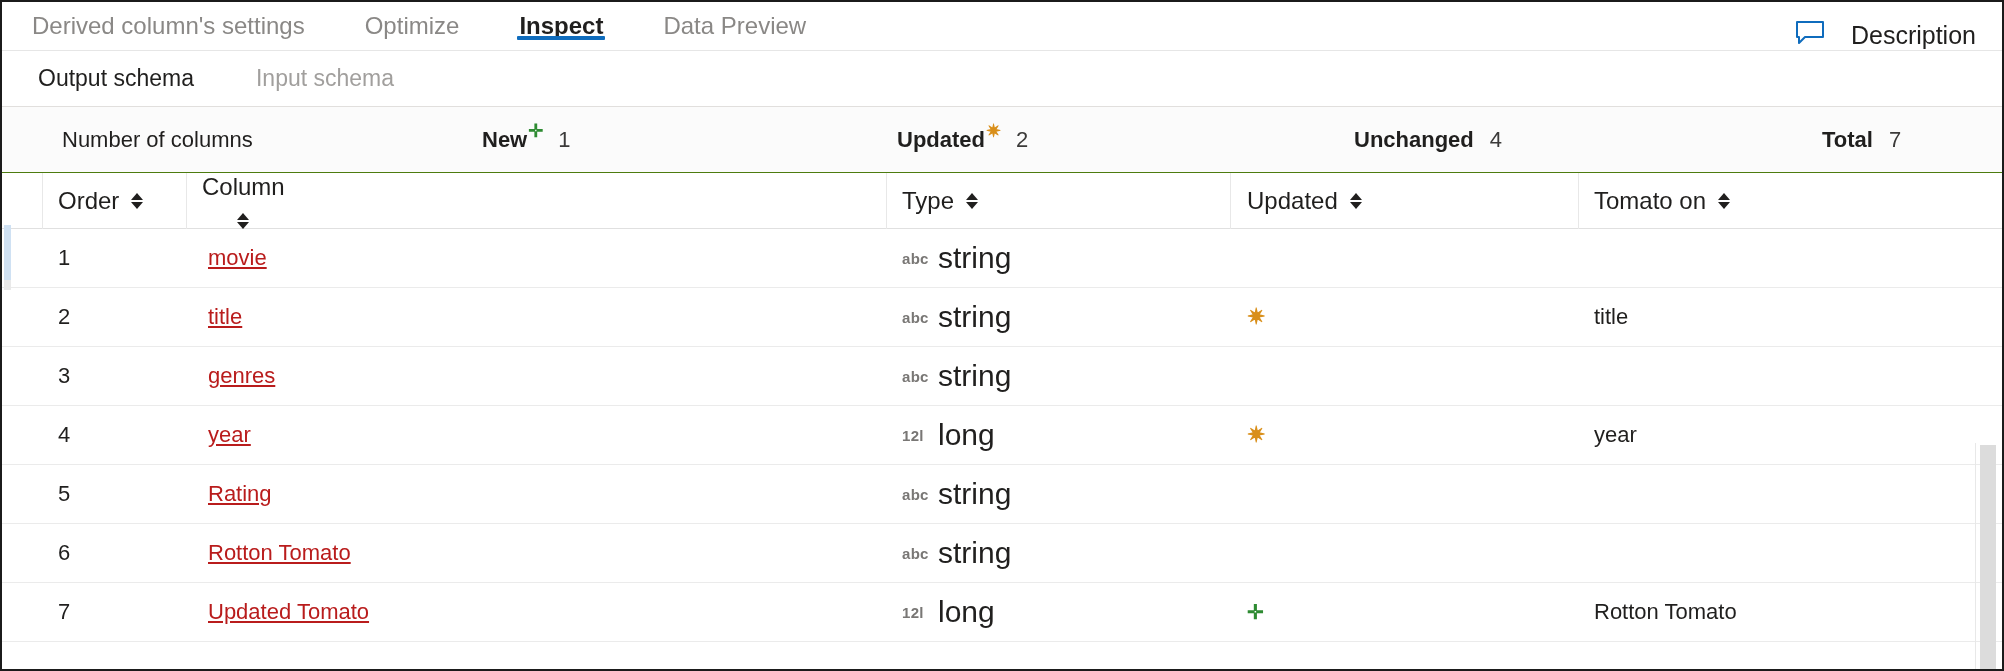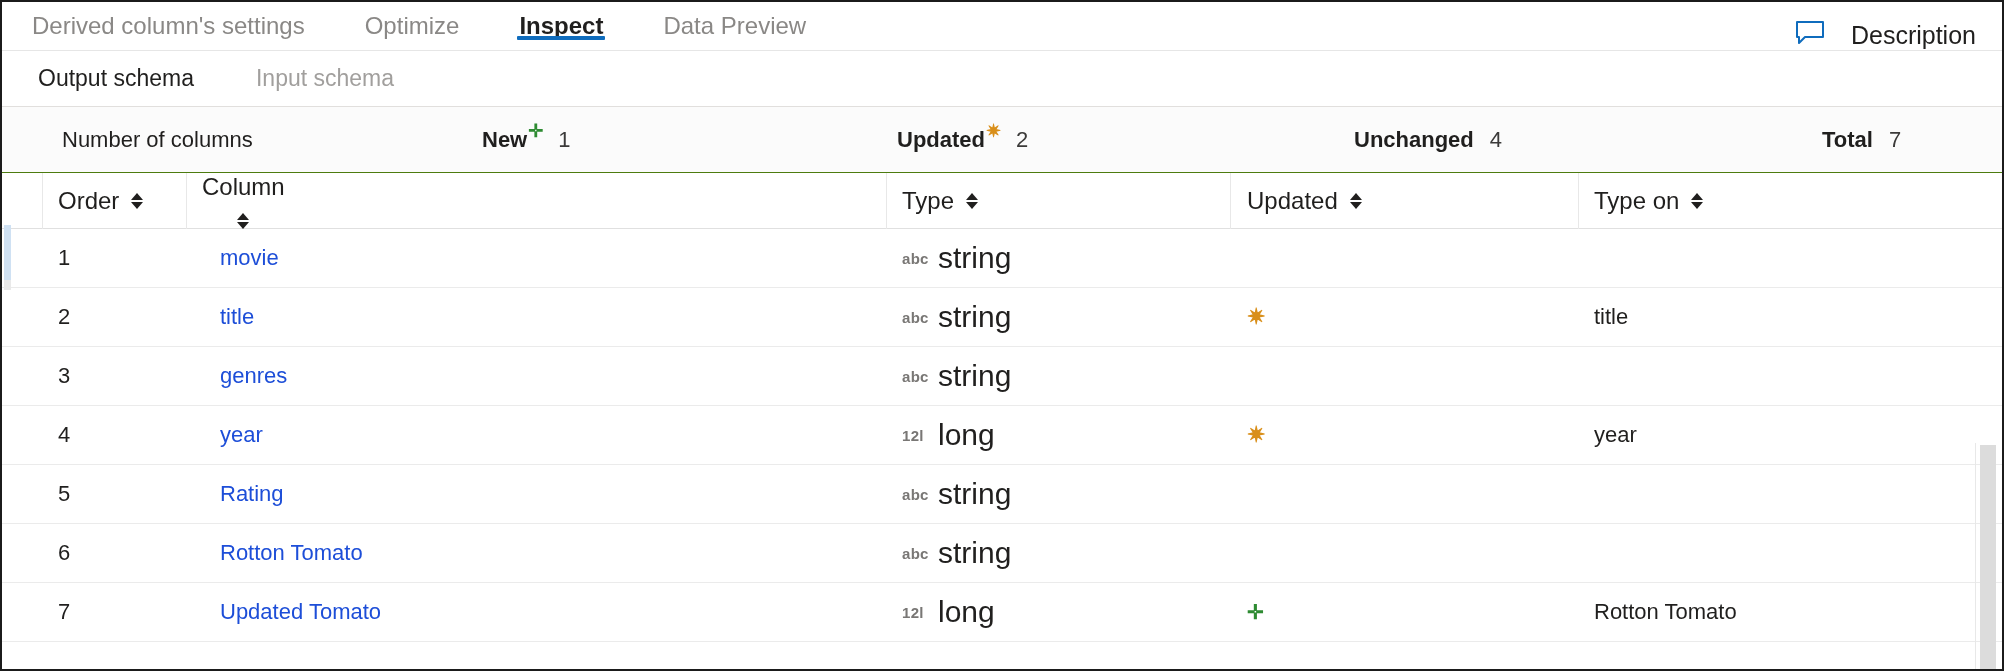--- a/index.html
+++ b/index.html
@@ -200,21 +200,21 @@
 
   .col-divider {
     position: absolute;
     top: 0;
     width: 1px;
     height: 56px;
     background: #e8e8e8;
   }
 
   .cell-order  { left: 56px;   width: 110px; color: #201f1e; }
-  .cell-column { left: 218px;  width: 480px; color: #1d4ed8; }
+  .cell-column { left: 206px;  width: 480px; color: #b91c1c; text-decoration: underline; }
   .cell-type   { left: 900px;  width: 300px; }
   .cell-upd    { left: 1245px; width: 300px; }
   .cell-based  { left: 1592px; width: 370px; color: #201f1e; }
 
   .hdr-order  { left: 56px; }
   .hdr-column { left: 200px; flex-direction: column; }
   .hdr-type   { left: 900px; }
   .hdr-upd    { left: 1245px; }
   .hdr-based  { left: 1592px; }
 
@@ -387,21 +387,21 @@
           </span>
       </div>
       <div class="cell header-cell hdr-upd">
         <span class="htext">Updated</span>
         <span class="sort-ic">
             <span class="up"></span>
             <span class="down"></span>
           </span>
       </div>
       <div class="cell header-cell hdr-based">
-        <span class="htext">Type on</span>
+        <span class="htext">Tomato on</span>
         <span class="sort-ic">
             <span class="up"></span>
             <span class="down"></span>
           </span>
       </div>
     </div>
 
     <div class="grid-row">
       <div class="cell cell-order">1</div>
       <div class="cell cell-column">movie</div>

